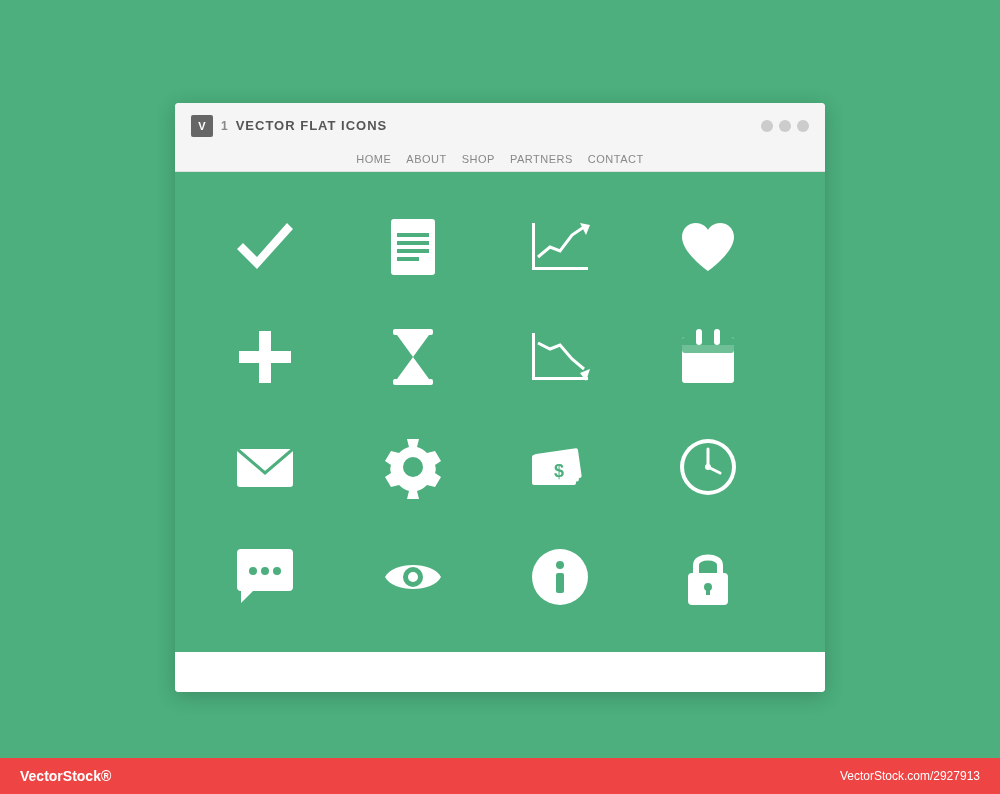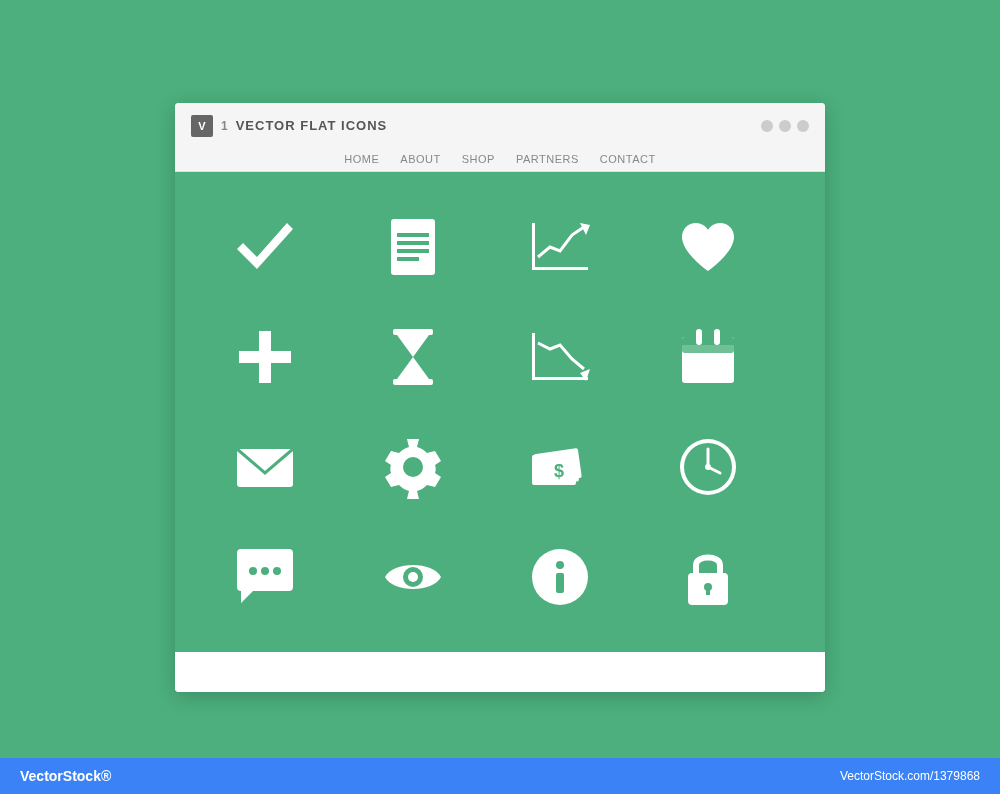--- a/index.html
+++ b/index.html
@@ -76,21 +76,21 @@
 
     .dot {
       width: 12px;
       height: 12px;
       border-radius: 50%;
       background: #ccc;
     }
 
     .nav-bar {
       display: flex;
-      gap: 21px;
+      gap: 15px;
       justify-content: center;
       padding: 0 16px;
     }
 
     .nav-item {
       font-size: 11px;
       color: #888;
       padding: 6px 0;
       letter-spacing: 0.5px;
       cursor: pointer;
@@ -123,21 +123,21 @@
     }
 
     .browser-footer {
       background: white;
       height: 40px;
     }
 
     .watermark-bar {
       width: 100%;
       height: 36px;
-      background: #3b82f6;
+      background: #ef4444;
       display: flex;
       align-items: center;
       justify-content: space-between;
       padding: 0 20px;
       margin-top: 0;
       position: fixed;
       bottom: 0;
       left: 0;
     }
 
@@ -320,14 +320,14 @@
       </div>
 
     </div>
   </div>
 
   <div class="browser-footer"></div>
 </div>
 
 <div class="watermark-bar">
   <span class="watermark-left">VectorStock®</span>
-  <span class="watermark-right">VectorStock.com/1379868</span>
+  <span class="watermark-right">VectorStock.com/2927913</span>
 </div>
 
 </body></html>

